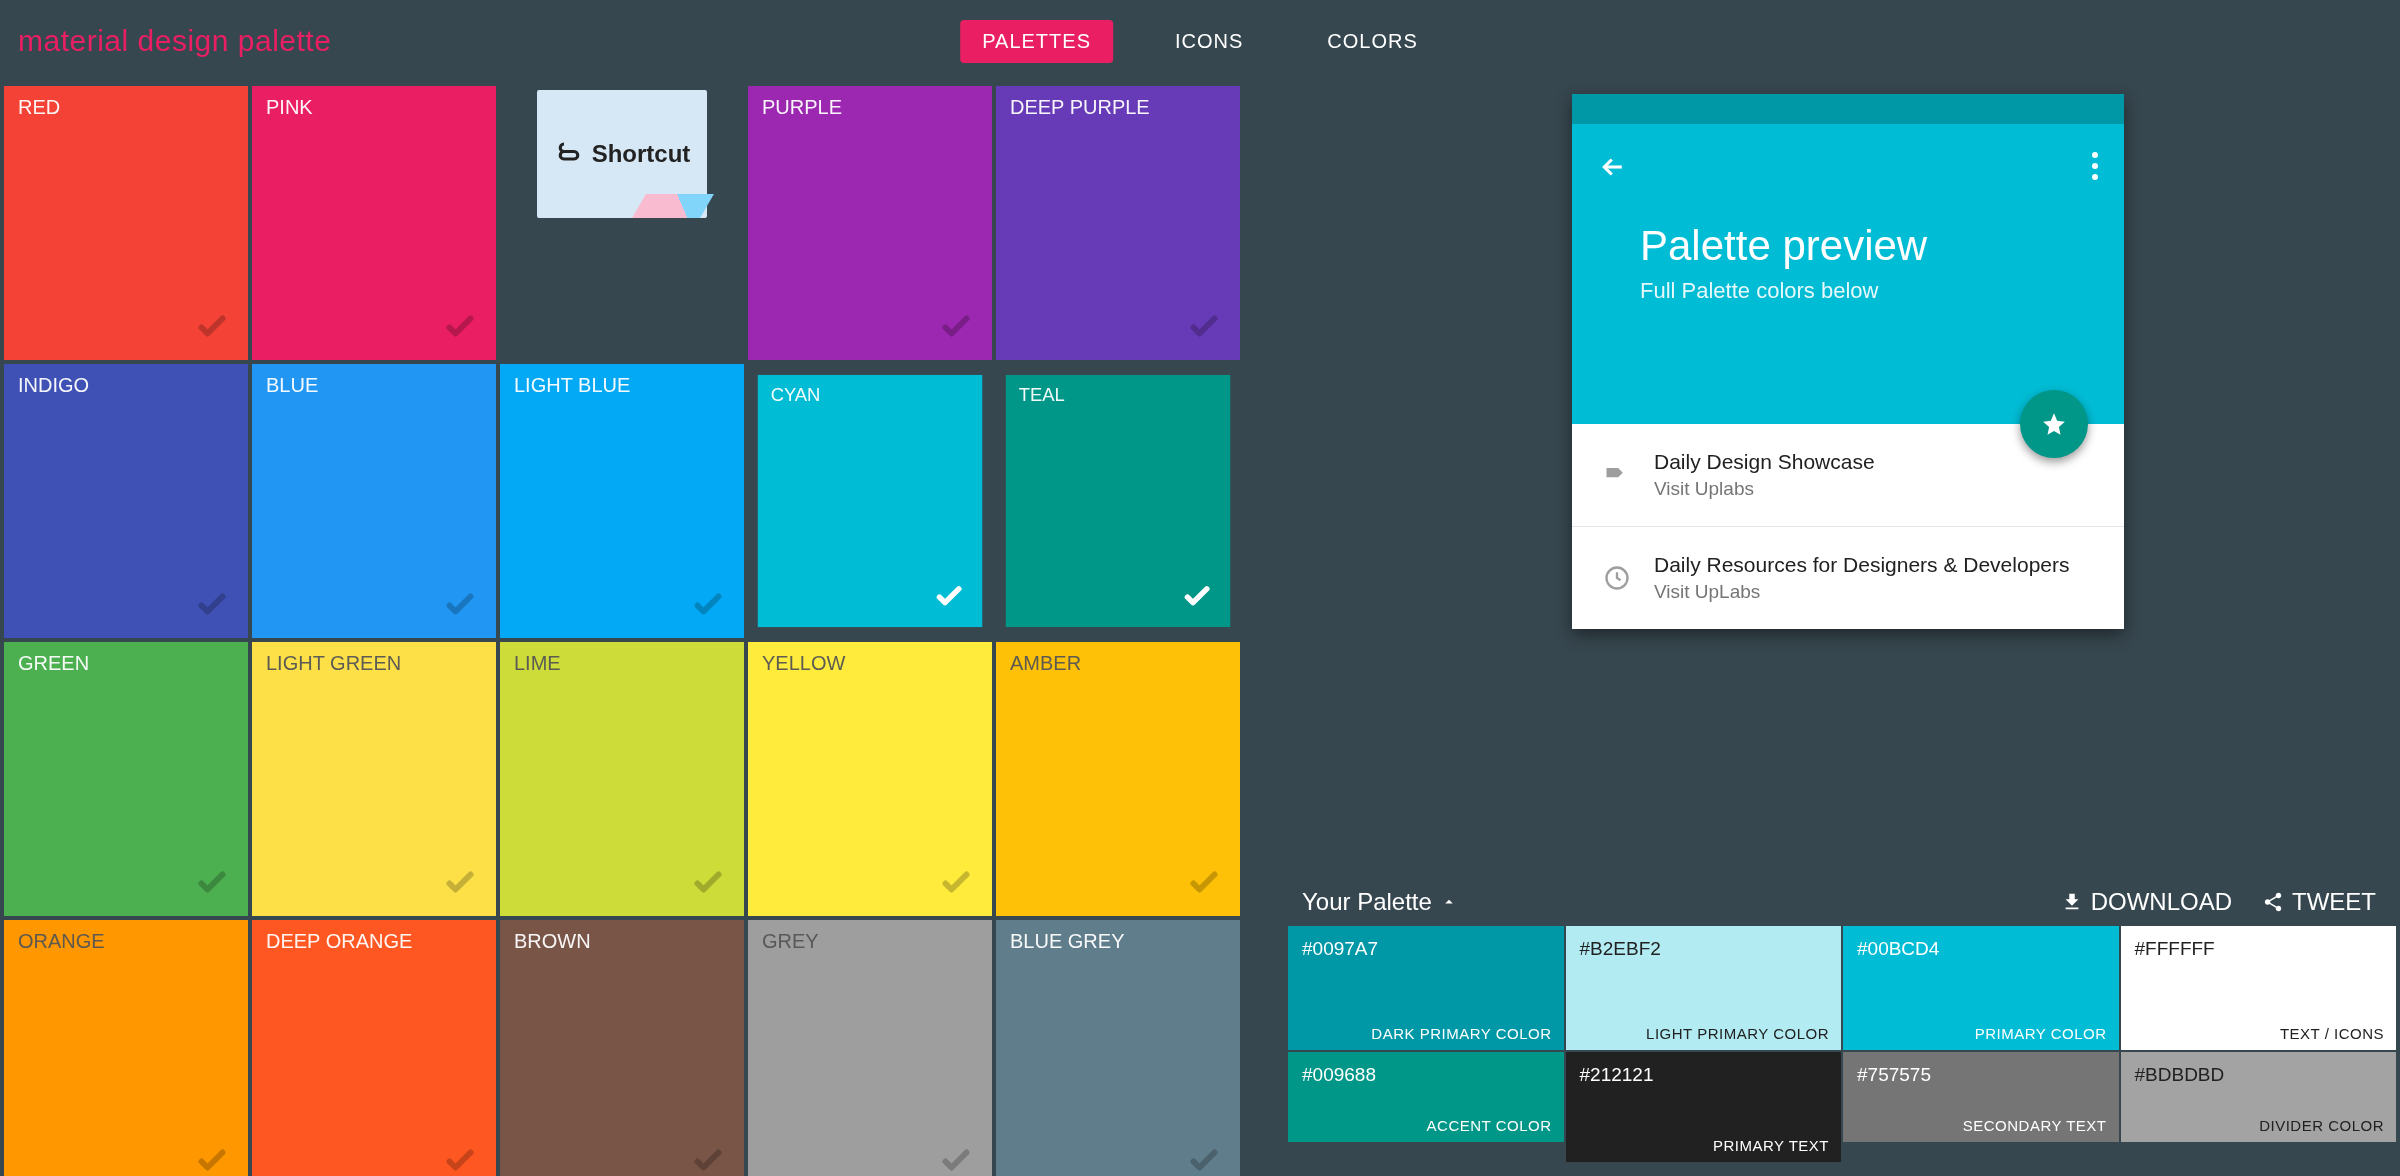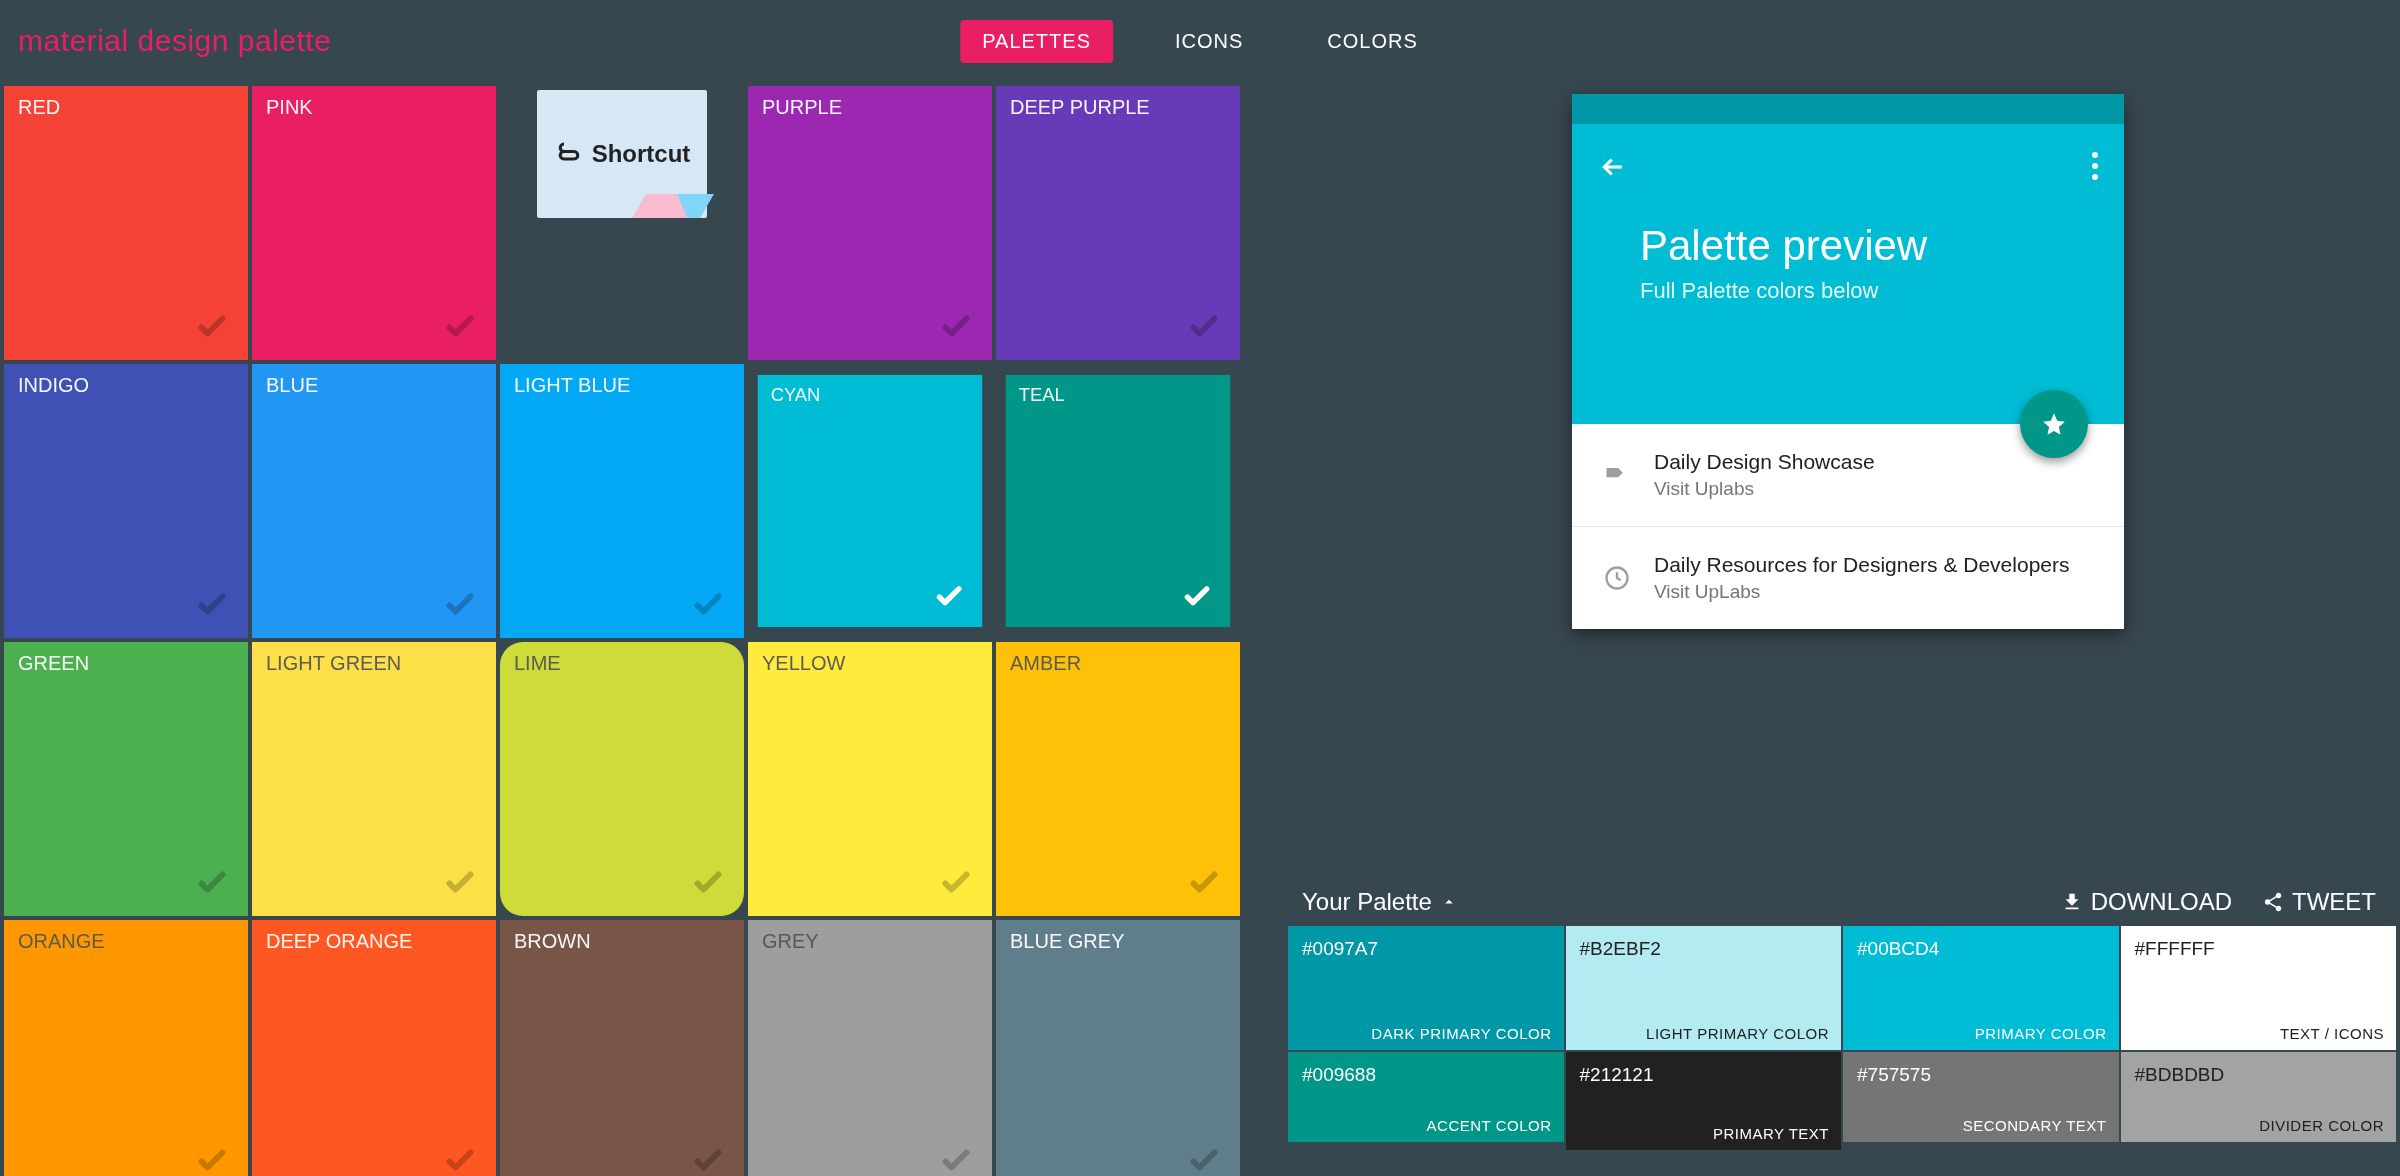--- a/index.html
+++ b/index.html
@@ -136,21 +136,21 @@
       <div class="tick"><svg viewBox="0 0 24 24" fill="none" style="stroke: rgba(0, 0, 0, 0.22); stroke-width: 4;">
           <path d="M5 13l4 4L19 7" stroke-linecap="round" stroke-linejoin="round"></path>
         </svg></div>
     </div>
     <div class="swatch unsel" style="background: #fde047;">
       <div class="name" style="color:#555">LIGHT GREEN</div>
       <div class="tick"><svg viewBox="0 0 24 24" fill="none" style="stroke: rgba(0, 0, 0, 0.22); stroke-width: 4;">
           <path d="M5 13l4 4L19 7" stroke-linecap="round" stroke-linejoin="round"></path>
         </svg></div>
     </div>
-    <div class="swatch unsel" style="background: rgb(205, 220, 57); border-radius: 23px;">
+    <div class="swatch unsel" style="background: rgb(205, 220, 57);">
       <div class="name" style="color:#555">LIME</div>
       <div class="tick"><svg viewBox="0 0 24 24" fill="none" style="stroke: rgba(0, 0, 0, 0.22); stroke-width: 4;">
           <path d="M5 13l4 4L19 7" stroke-linecap="round" stroke-linejoin="round"></path>
         </svg></div>
     </div>
     <div class="swatch unsel" style="background: rgb(255, 235, 59);">
       <div class="name" style="color:#555">YELLOW</div>
       <div class="tick"><svg viewBox="0 0 24 24" fill="none" style="stroke: rgba(0, 0, 0, 0.22); stroke-width: 4;">
           <path d="M5 13l4 4L19 7" stroke-linecap="round" stroke-linejoin="round"></path>
         </svg></div>
@@ -279,21 +279,21 @@
         <div class="lbl">PRIMARY COLOR</div>
       </div>
       <div class="pcell" style="background: rgb(255, 255, 255); color: rgb(33, 33, 33);">
         <div class="hex">#FFFFFF</div>
         <div class="lbl">TEXT / ICONS</div>
       </div>
       <div class="pcell" style="height: 90px; background: rgb(0, 150, 136); color: rgb(255, 255, 255);">
         <div class="hex">#009688</div>
         <div class="lbl">ACCENT COLOR</div>
       </div>
-      <div class="pcell" style="height: 98px; background: rgb(33, 33, 33); color: rgb(255, 255, 255);">
+      <div class="pcell" style="height: 110px; background: rgb(33, 33, 33); color: rgb(255, 255, 255);">
         <div class="hex">#212121</div>
         <div class="lbl">PRIMARY TEXT</div>
       </div>
       <div class="pcell" style="height: 90px; background: rgb(117, 117, 117); color: rgb(255, 255, 255);">
         <div class="hex">#757575</div>
         <div class="lbl">SECONDARY TEXT</div>
       </div>
       <div class="pcell" style="height: 90px; background: #a3a3a3; color: rgb(33, 33, 33);">
         <div class="hex">#BDBDBD</div>
         <div class="lbl">DIVIDER COLOR</div>

